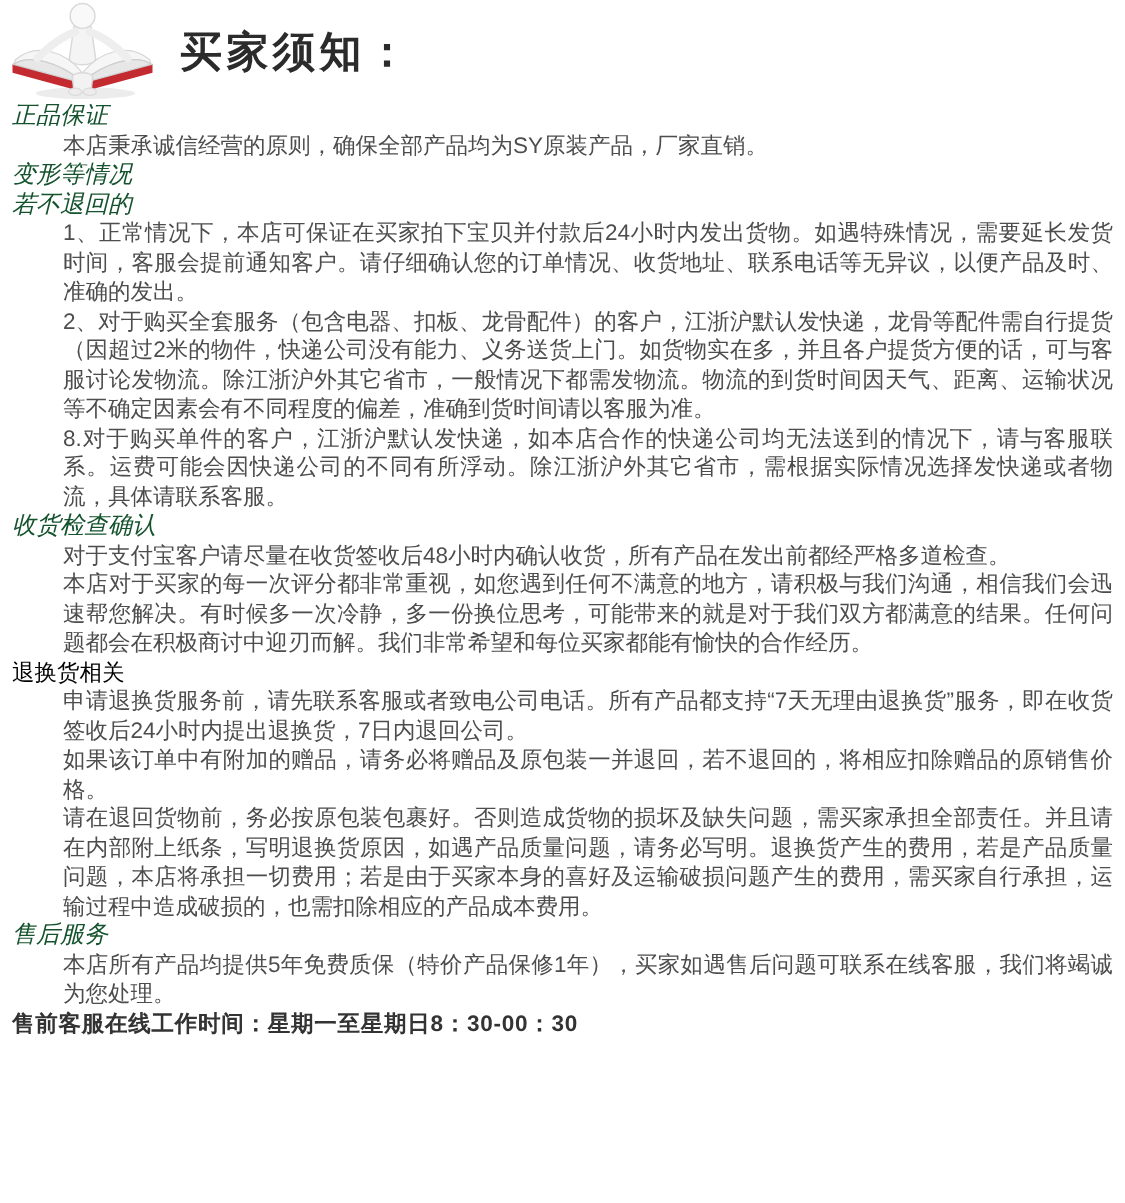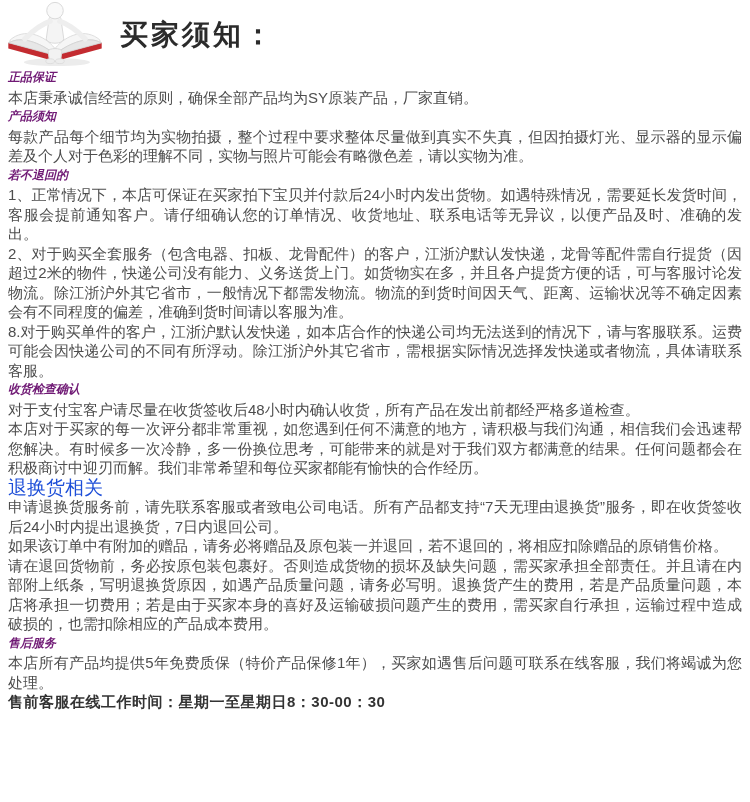--- a/index.html
+++ b/index.html
@@ -30,37 +30,38 @@
     margin-left: 14px;
     white-space: nowrap;
   }
   .content {
     padding: 2px 8px 0 8px;
     font-size: 15px;
     line-height: 19.5px;
     color: #4d4d4d;
   }
   .sec-heading {
-    font-size: 12px;
-    font-weight: 700;
+    font-size: 16px;
+    font-weight: 400;
     font-style: italic;
-    color: #701a75;
+    color: #14532d;
     line-height: 19.5px;
   }
   .sec-heading.plain {
-    font-size: 19px;
+    font-size: 15px;
     font-weight: 400;
     font-style: normal;
-    color: #1d4ed8;
+    color: #000000;
   }
   .body-p {
     font-size: 15px;
     line-height: 19.5px;
     color: #4d4d4d;
     text-align: justify;
+    margin-left: 34px;
   }
   .worktime {
     font-size: 15px;
     line-height: 19.5px;
     font-weight: 700;
     color: #333333;
     letter-spacing: 0.5px;
   }
 </style>
 </head>
@@ -96,22 +97,21 @@
       </svg>
     </span>
     <h1 class="page-title">买家须知：</h1>
   </div>
 
   <div class="content">
 
     <h2 class="sec-heading">正品保证</h2>
     <p class="body-p">本店秉承诚信经营的原则，确保全部产品均为SY原装产品，厂家直销。</p>
 
-    <h2 class="sec-heading">产品须知</h2>
-    <p class="body-p">每款产品每个细节均为实物拍摄，整个过程中要求整体尽量做到真实不失真，但因拍摄灯光、显示器的显示偏差及个人对于色彩的理解不同，实物与照片可能会有略微色差，请以实物为准。</p>
+    <h2 class="sec-heading">变形等情况</h2>
 
     <h2 class="sec-heading">若不退回的</h2>
     <p class="body-p">1、正常情况下，本店可保证在买家拍下宝贝并付款后24小时内发出货物。如遇特殊情况，需要延长发货时间，客服会提前通知客户。请仔细确认您的订单情况、收货地址、联系电话等无异议，以便产品及时、准确的发出。</p>
     <p class="body-p">2、对于购买全套服务（包含电器、扣板、龙骨配件）的客户，江浙沪默认发快递，龙骨等配件需自行提货（因超过2米的物件，快递公司没有能力、义务送货上门。如货物实在多，并且各户提货方便的话，可与客服讨论发物流。除江浙沪外其它省市，一般情况下都需发物流。物流的到货时间因天气、距离、运输状况等不确定因素会有不同程度的偏差，准确到货时间请以客服为准。</p>
     <p class="body-p">8.对于购买单件的客户，江浙沪默认发快递，如本店合作的快递公司均无法送到的情况下，请与客服联系。运费可能会因快递公司的不同有所浮动。除江浙沪外其它省市，需根据实际情况选择发快递或者物流，具体请联系客服。</p>
 
     <h2 class="sec-heading">收货检查确认</h2>
     <p class="body-p">对于支付宝客户请尽量在收货签收后48小时内确认收货，所有产品在发出前都经严格多道检查。</p>
     <p class="body-p">本店对于买家的每一次评分都非常重视，如您遇到任何不满意的地方，请积极与我们沟通，相信我们会迅速帮您解决。有时候多一次冷静，多一份换位思考，可能带来的就是对于我们双方都满意的结果。任何问题都会在积极商讨中迎刃而解。我们非常希望和每位买家都能有愉快的合作经历。</p>
 

